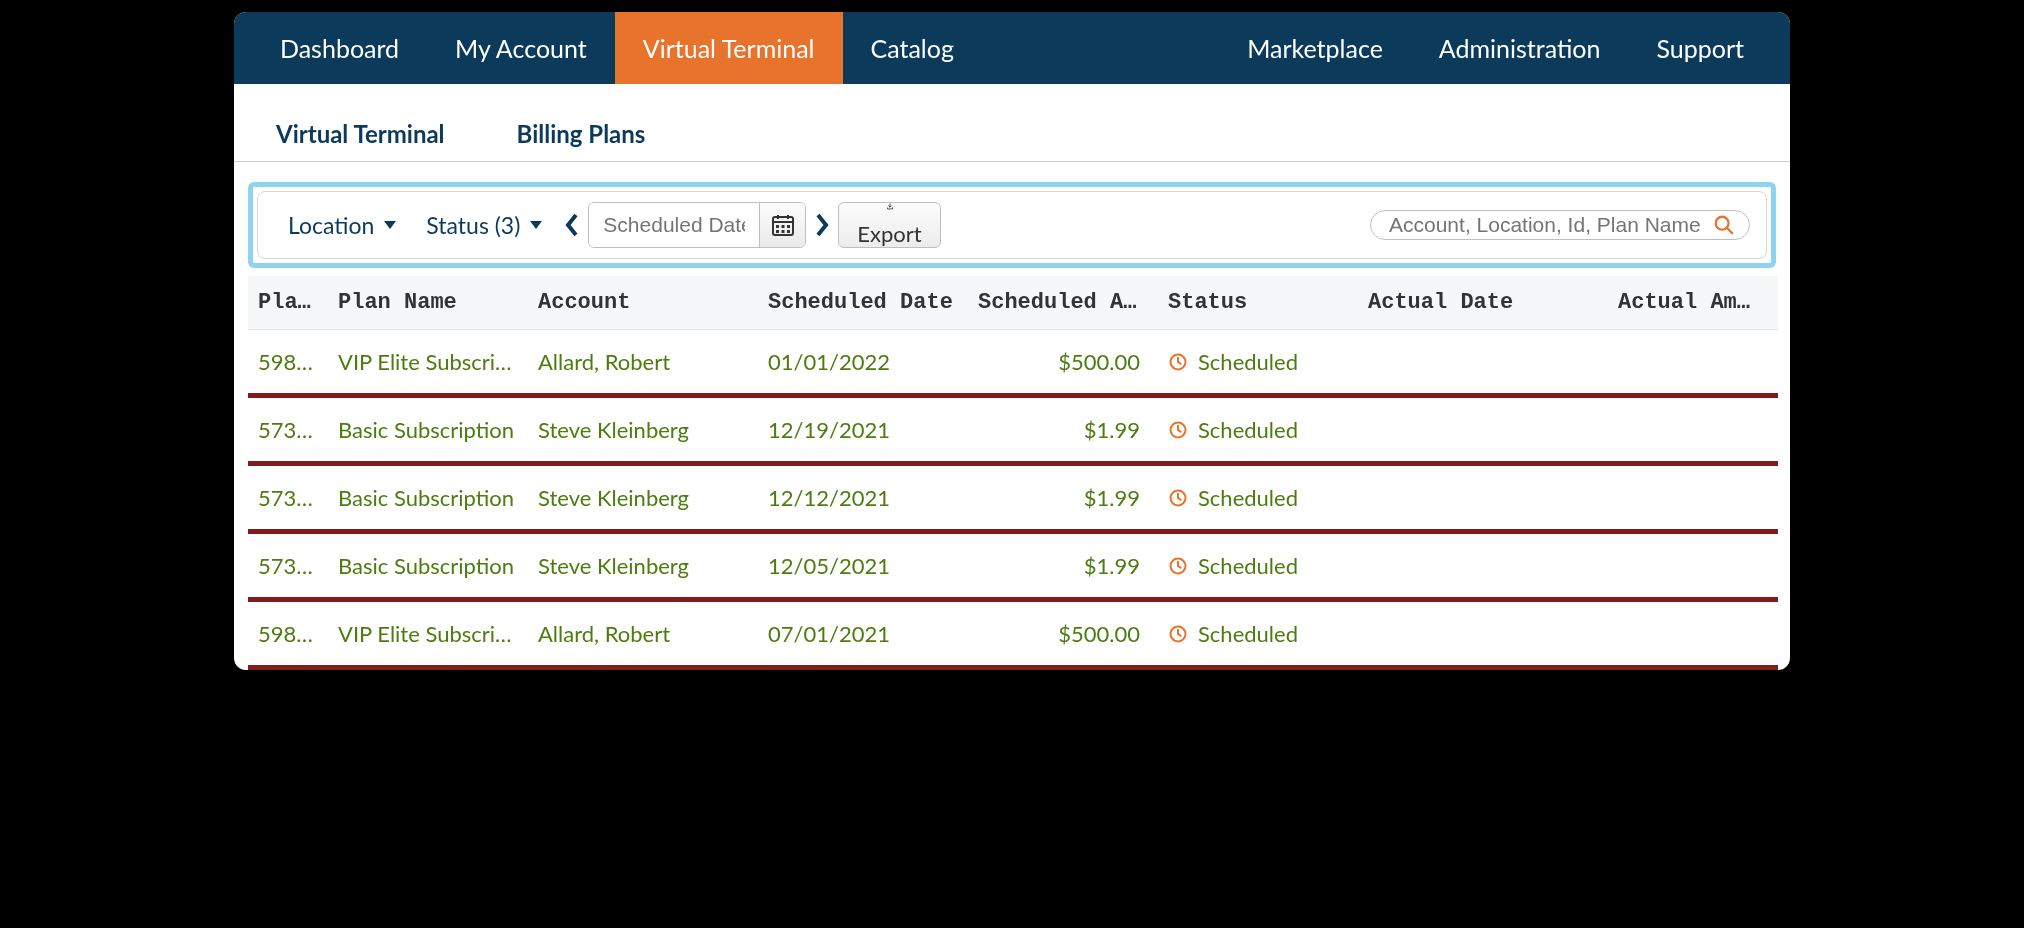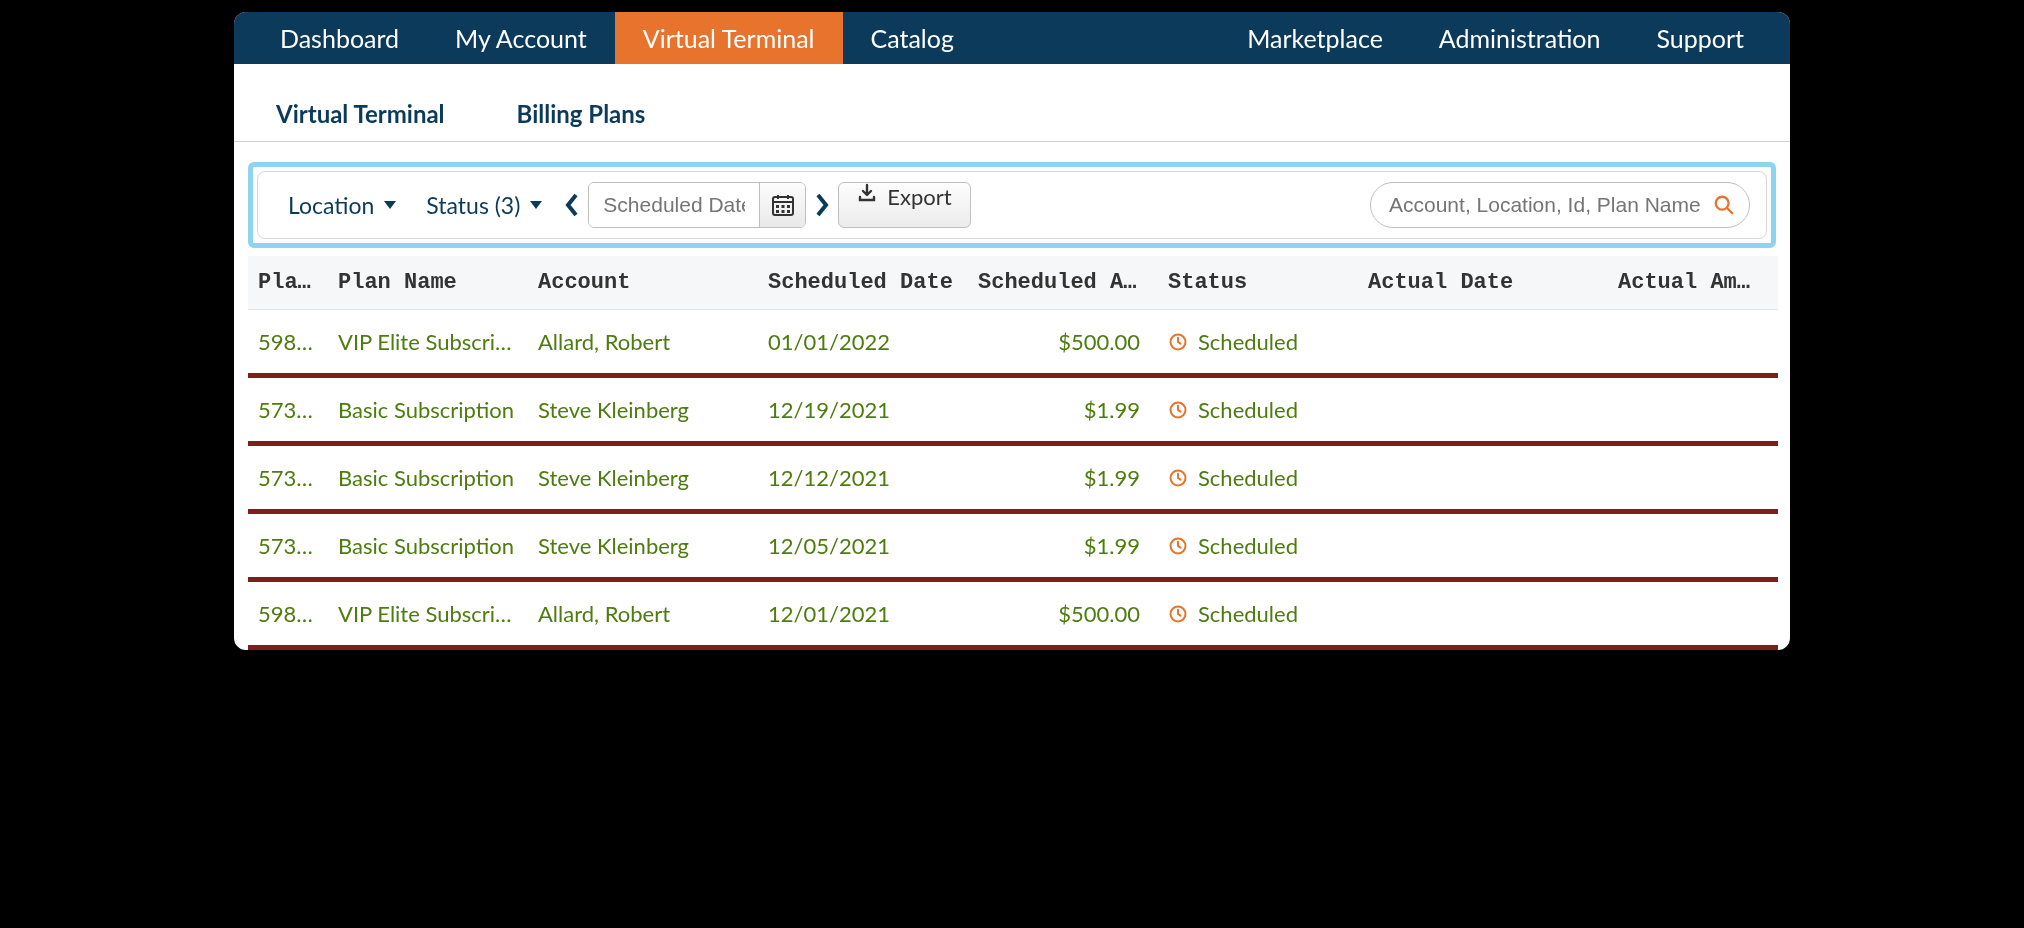--- a/index.html
+++ b/index.html
@@ -13,21 +13,21 @@
     width: 1560px;
     background: #fff;
     border-radius: 14px;
     overflow: hidden;
     border: 2px solid #000;
   }
   .topnav {
     background: #0b3a5b;
     display: flex;
     align-items: stretch;
-    height: 52px;
+    height: 72px;
     padding-left: 18px;
     padding-right: 18px;
   }
   .topnav-item {
     color: #fff;
     font-size: 25px;
     display:flex; align-items:center; justify-content:center;
     padding: 0 28px;
     cursor:pointer;
     white-space:nowrap;
@@ -96,27 +96,27 @@
   }
   .cal-btn {
     background: linear-gradient(#fdfdfd,#e9e9e9);
     border-left:1px solid #bfbfbf;
     width:46px; display:flex;align-items:center;justify-content:center; cursor:pointer;
   }
   .export-btn {
     border:1px solid #bfbfbf; border-radius:6px;
     background: linear-gradient(#fdfdfd,#ececec);
     height:46px; padding:0 18px;
-    display:flex; gap:10px;
-    font-size:22px; color:#333; cursor:pointer;
+    display:flex; align-items:center; gap:10px;
+    font-size:22px; color:#333; cursor:pointer;flex-direction:column;
   }
   .searchbox {
     margin-left:auto;
     border:1px solid #bfbfbf; border-radius:24px;
-    height:46px; width:380px;
+    height:30px; width:380px;
     display:flex; align-items:center; padding:0 14px 0 18px;
   }
   .searchbox input {
     flex:1; border:none; outline:none; font-size:21px; color:#7a7a7a; background:transparent;
   }
 
   .countbar {
     display:flex; align-items:center; gap:18px;
     padding: 14px 24px 6px 24px;
     color:#8a8a8a; font-size:22px;
@@ -334,21 +334,21 @@
               <span>Scheduled</span>
             </span>
           </td>
           <td></td>
           <td class="amt"></td>
         </tr>
         <tr>
           <td class="planid">5986…</td>
           <td>VIP Elite Subscripti…</td>
           <td>Allard, Robert</td>
-          <td>12/01/2021</td>
+          <td>07/01/2021</td>
           <td class="amt">$500.00</td>
           <td>
             <span class="status-cell">
               <span class="clock-ico">
                 <svg width="20" height="20" viewBox="0 0 24 24">
                   <circle cx="12" cy="12" r="9" fill="none" stroke="#e8732c" stroke-width="2.4"></circle>
                   <path d="M12 7v5l3 2" fill="none" stroke="#e8732c" stroke-width="2.4" stroke-linecap="round"></path>
                 </svg>
               </span>
               <span>Scheduled</span>

